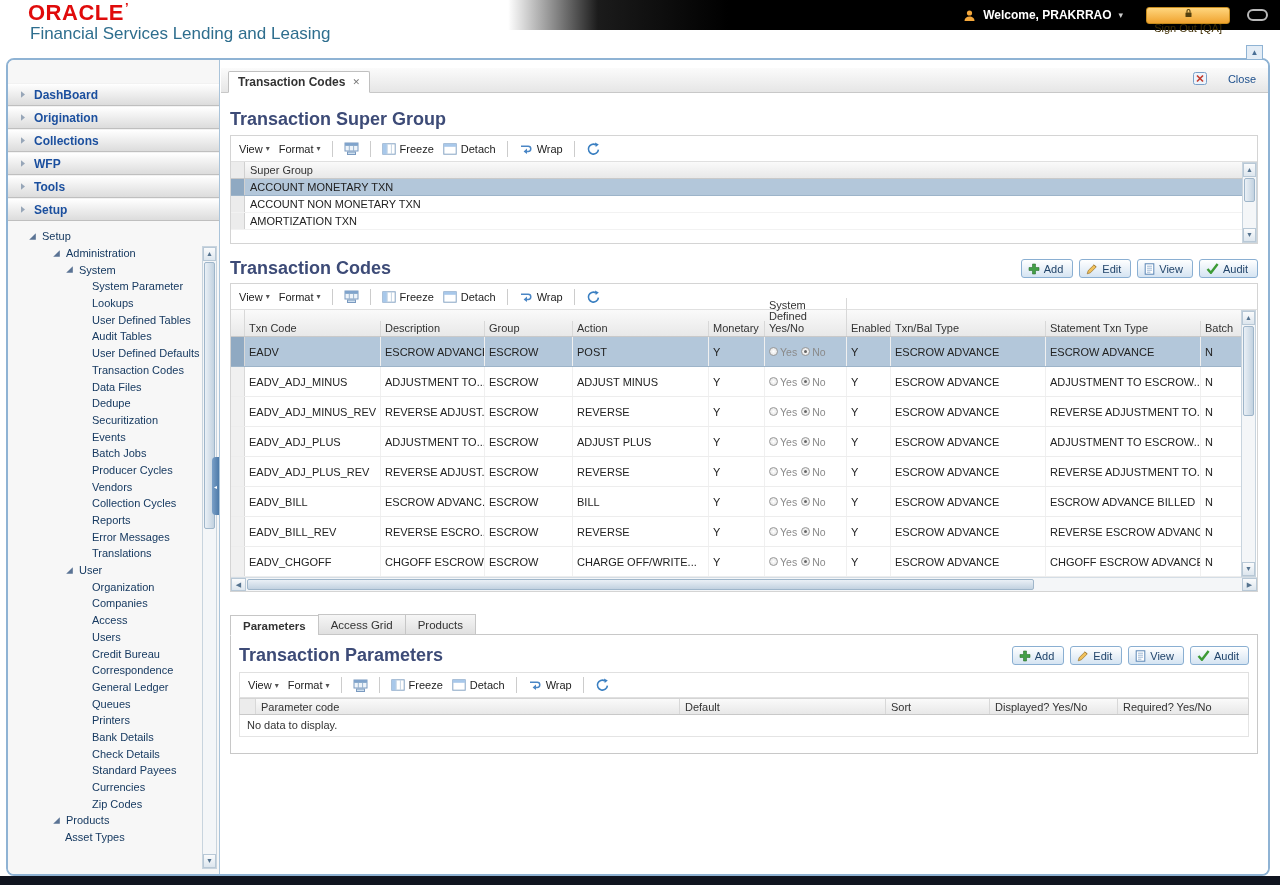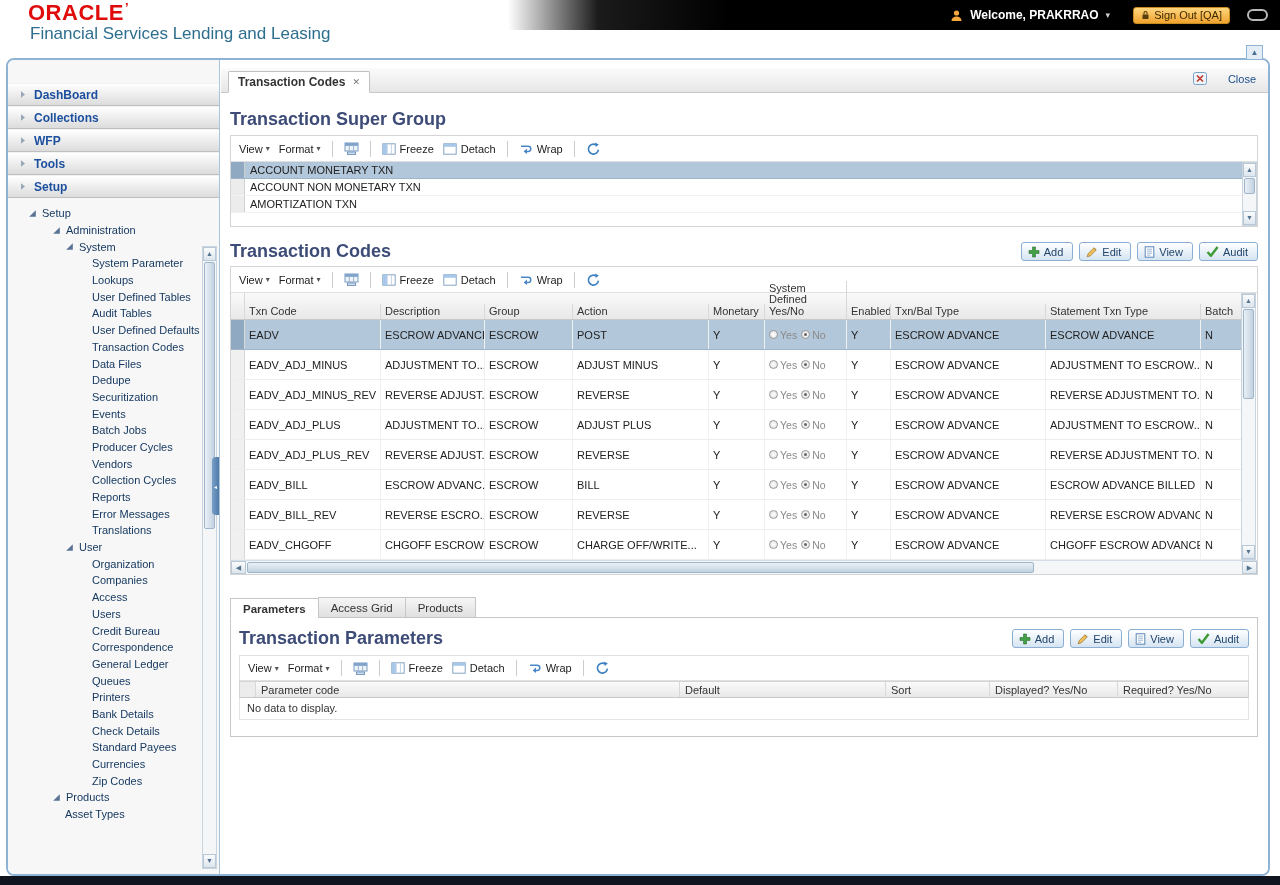--- a/index.html
+++ b/index.html
@@ -18,21 +18,21 @@
   .darkbar {
     position:absolute; right:0; top:0; width:772px; height:30px;
     background:linear-gradient(to right, rgba(10,10,10,0) 0, #1b1b1b 90px, #000 220px);
     display:flex; align-items:center; justify-content:flex-end; gap:7px; padding-right:12px;
   }
   .welcome { color:#fff; font-size:12px; font-weight:bold; cursor:pointer; }
   .hdr-caret { color:#ccc; font-size:9px; }
   .signout {
     margin-left:16px; display:flex; align-items:center; gap:4px; height:17px;
     background:linear-gradient(#ffd67e,#f0a32f); border:1px solid #c78c1e; border-radius:3px;
-    font-size:11px; color:#3c2b00; padding:0 7px; font-family:inherit; cursor:pointer;
+    font-size:11px; color:#3c2b00; padding:0 7px; font-family:inherit; cursor:pointer;flex-direction:column;
   }
   .oval { width:21px; height:12px; border:2px solid #b9b9b9; border-radius:8px; margin-left:10px; background:#000; }
   .scrolltop-box {
     position:absolute; left:1246px; top:45px; width:17px; height:15px; z-index:6;
     background:#e4edf6; border:1px solid #8fb3d4; color:#4a6f96;
     font-size:8px; text-align:center; line-height:13px; cursor:pointer;
   }
 
   
   .frame {
@@ -198,20 +198,28 @@
               </svg>
             </span>
             <span class="menu-label">DashBoard</span>
           </div>
           <div class="menu-item">
             <span class="icon">
               <svg width="8" height="9" viewBox="0 0 8 9">
                 <path d="M2 1.2l4 3.3-4 3.3z" fill="#97a6b8"></path>
               </svg>
             </span>
+            <span class="menu-label">Origination</span>
+          </div>
+          <div class="menu-item">
+            <span class="icon">
+              <svg width="8" height="9" viewBox="0 0 8 9">
+                <path d="M2 1.2l4 3.3-4 3.3z" fill="#97a6b8"></path>
+              </svg>
+            </span>
             <span class="menu-label">Collections</span>
           </div>
           <div class="menu-item">
             <span class="icon">
               <svg width="8" height="9" viewBox="0 0 8 9">
                 <path d="M2 1.2l4 3.3-4 3.3z" fill="#97a6b8"></path>
               </svg>
             </span>
             <span class="menu-label">WFP</span>
           </div>
@@ -455,20 +463,24 @@
               <span class="icon">
                 <svg width="15" height="14" viewBox="0 0 15 14">
                   <path d="M12.4 7.6A5 5 0 1 1 9.8 2.7" stroke="#3a7fc1" stroke-width="1.6" fill="none"></path>
                   <path d="M9 0.5l3.8 1.9-3.1 2.7z" fill="#3a7fc1"></path>
                 </svg>
               </span>
             </span>
           </div>
         <div class="table-wrap">
           <div class="sg-table">
+            <div class="sg-header">
+              <div class="sel-h"></div>
+              <div class="sg-col">Super Group</div>
+            </div>
             <div class="sg-body">
                 <div class="sg-row selected">
                   <div class="sel-cell"></div>
                   <div class="sg-cell">ACCOUNT MONETARY TXN</div>
                 </div>
                 <div class="sg-row">
                   <div class="sel-cell"></div>
                   <div class="sg-cell">ACCOUNT NON MONETARY TXN</div>
                 </div>
                 <div class="sg-row">

